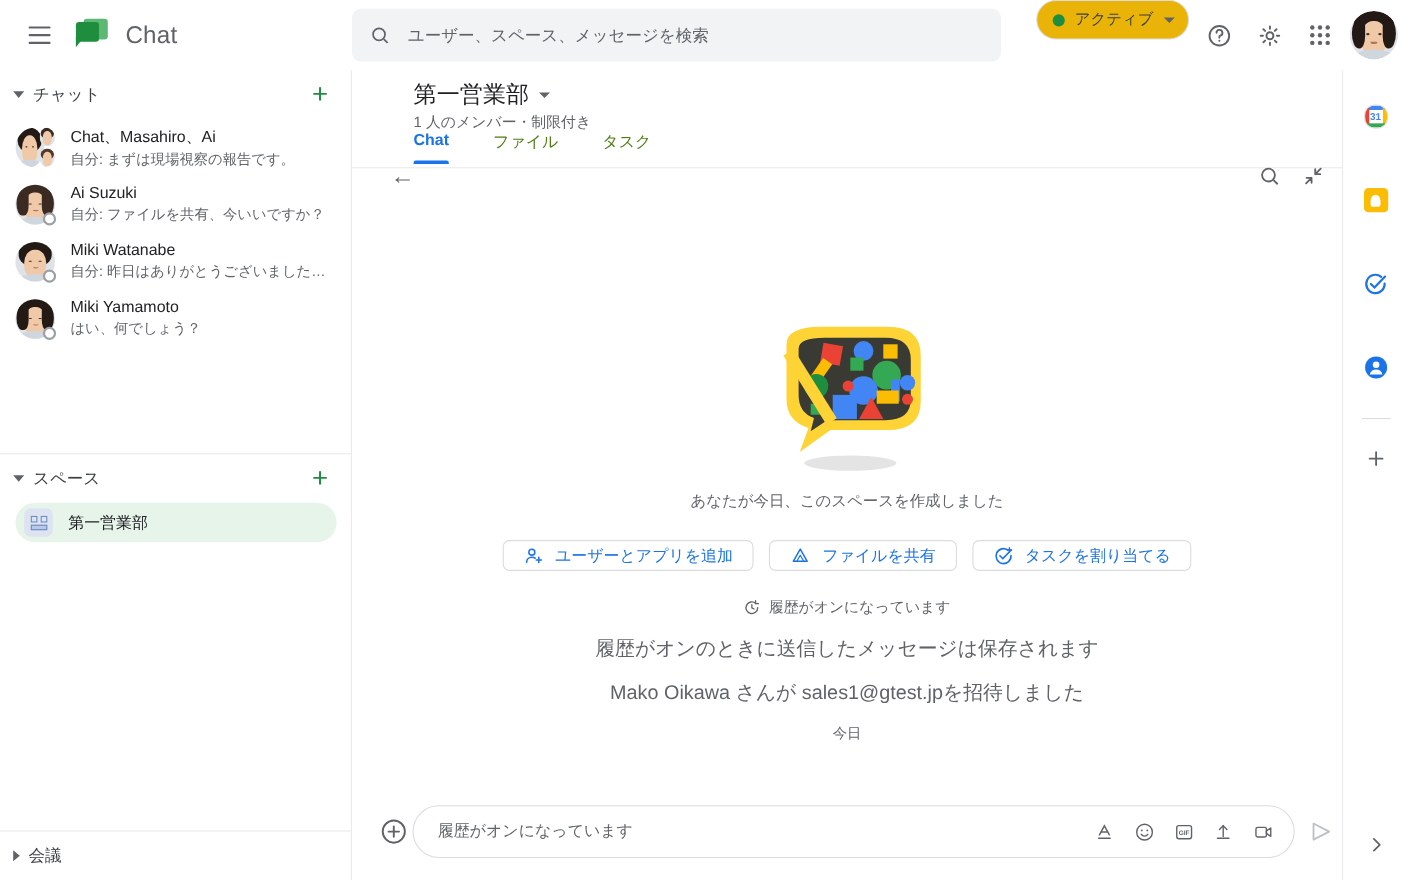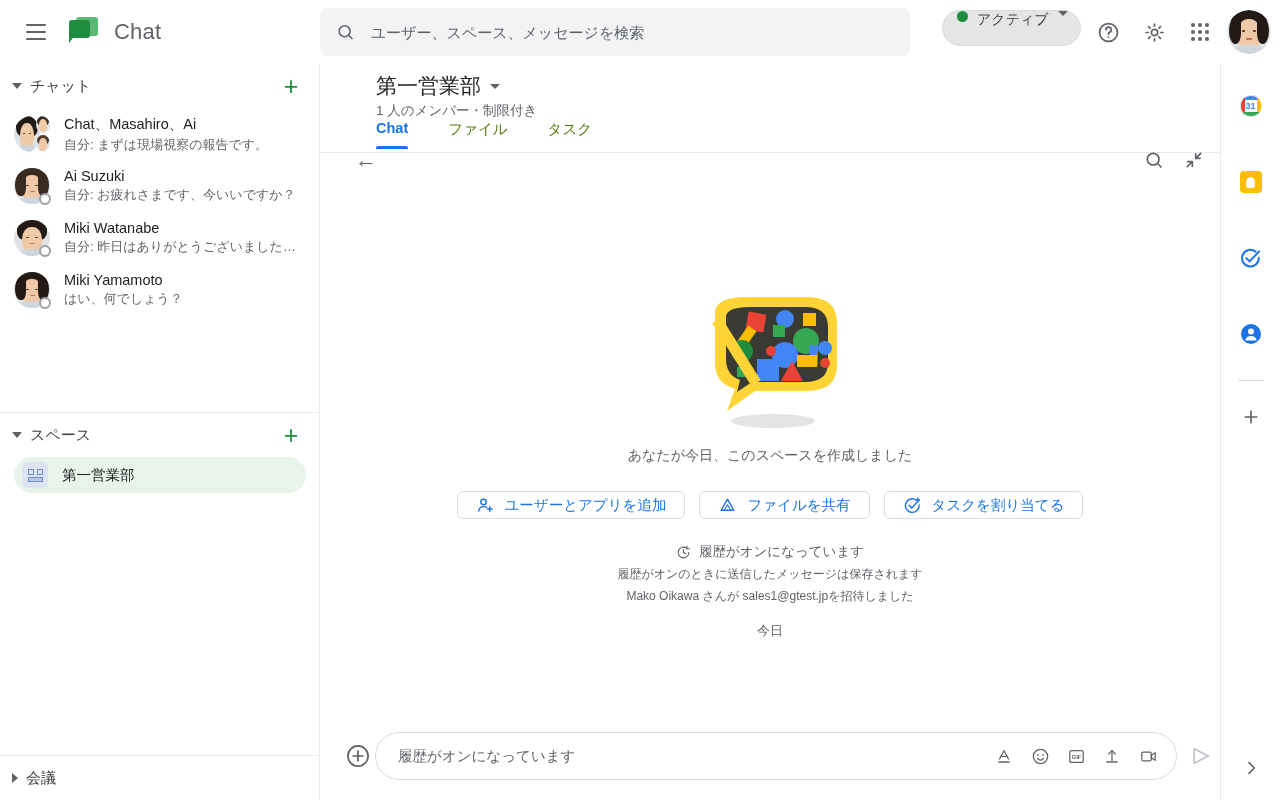--- a/index.html
+++ b/index.html
@@ -50,24 +50,24 @@
   }
   #search-wrap.is-plain { background: #f1f3f4; }
   #search-input {
     border: none; outline: none; background: transparent;
     font-family: inherit; font-size: 15px; color: #3c4043;
     width: 100%; margin-left: 16px;
   }
   #search-input::placeholder { color: #5f6368; }
 
   #status-chip {
-    position: absolute; left: 942px; top: 10px; height: 36px;
+    position: absolute; left: 942px; top: 0; height: 36px;
     border: 1px solid #dadce0; border-radius: 18px;
-    display: flex; align-items: flex-start; padding: 0 12px 0 14px; cursor: pointer;
-    background: #e5e5e5;
+    display: flex; align-items: center; padding: 0 12px 0 14px; cursor: pointer;
+    background: #eab308;
   }
   #status-dot { width: 11px; height: 11px; border-radius: 50%; background: #1e8e3e; }
   #status-label { font-size: 14px; color: #3c4043; margin-left: 9px; }
   .caret-down {
     width: 0; height: 0; margin-left: 9px;
     border-left: 5px solid transparent; border-right: 5px solid transparent;
     border-top: 5px solid #5f6368;
   }
 
   .top-icon-btn {
@@ -205,21 +205,21 @@
   .action-btn {
     display: flex; align-items: center; gap: 10px; height: 28px; padding: 0 18px;
     border: 1px solid #dadce0; border-radius: 6px; background: #fff;
     color: #1a73e8; font-size: 14.5px; cursor: pointer;
   }
 
   #history-line {
     display: flex; align-items: center; justify-content: center; gap: 8px;
     margin-top: 24px; font-size: 13.5px; color: #5f6368;
   }
-  .center-note { text-align: center; font-size: 12px; color: #5f6368; margin-top: 5px; }
+  .center-note { text-align: center; font-size: 18px; color: #5f6368; margin-top: 16px; }
   #day-divider { text-align: center; font-size: 13px; color: #5f6368; margin-top: 17px; }
 
   
   #compose { height: 88px; position: relative; display: flex; align-items: center; }
   #plus-circle {
     position: absolute; left: 20px; width: 36px; height: 36px; border-radius: 50%;
     display: flex; align-items: center; justify-content: center; cursor: pointer; color: #5f6368;
   }
   #compose-box {
     position: absolute; left: 55px; width: 802px; height: 48px;
@@ -389,21 +389,21 @@
           <div class="hair3 hair-dark"></div>
         <div class="eye l"></div>
           <div class="eye r"></div>
           <div class="mouth"></div>
           <div class="shoulder"></div>
         </div>
       <span class="avatar-status"></span>
     </div>
     <div class="row-text">
       <div class="row-name">Ai Suzuki</div>
-      <div class="row-snippet">自分: お疲れさまです、今いいですか？</div>
+      <div class="row-snippet">自分: ファイルを共有、今いいですか？</div>
     </div>
   </div>
 
   <div class="chat-row">
     <div class="row-avatar">
       <div class="face">
           <div class="hair hair-black"></div>
           <div class="skin"></div>
         <div class="eye l"></div>
           <div class="eye r"></div>

